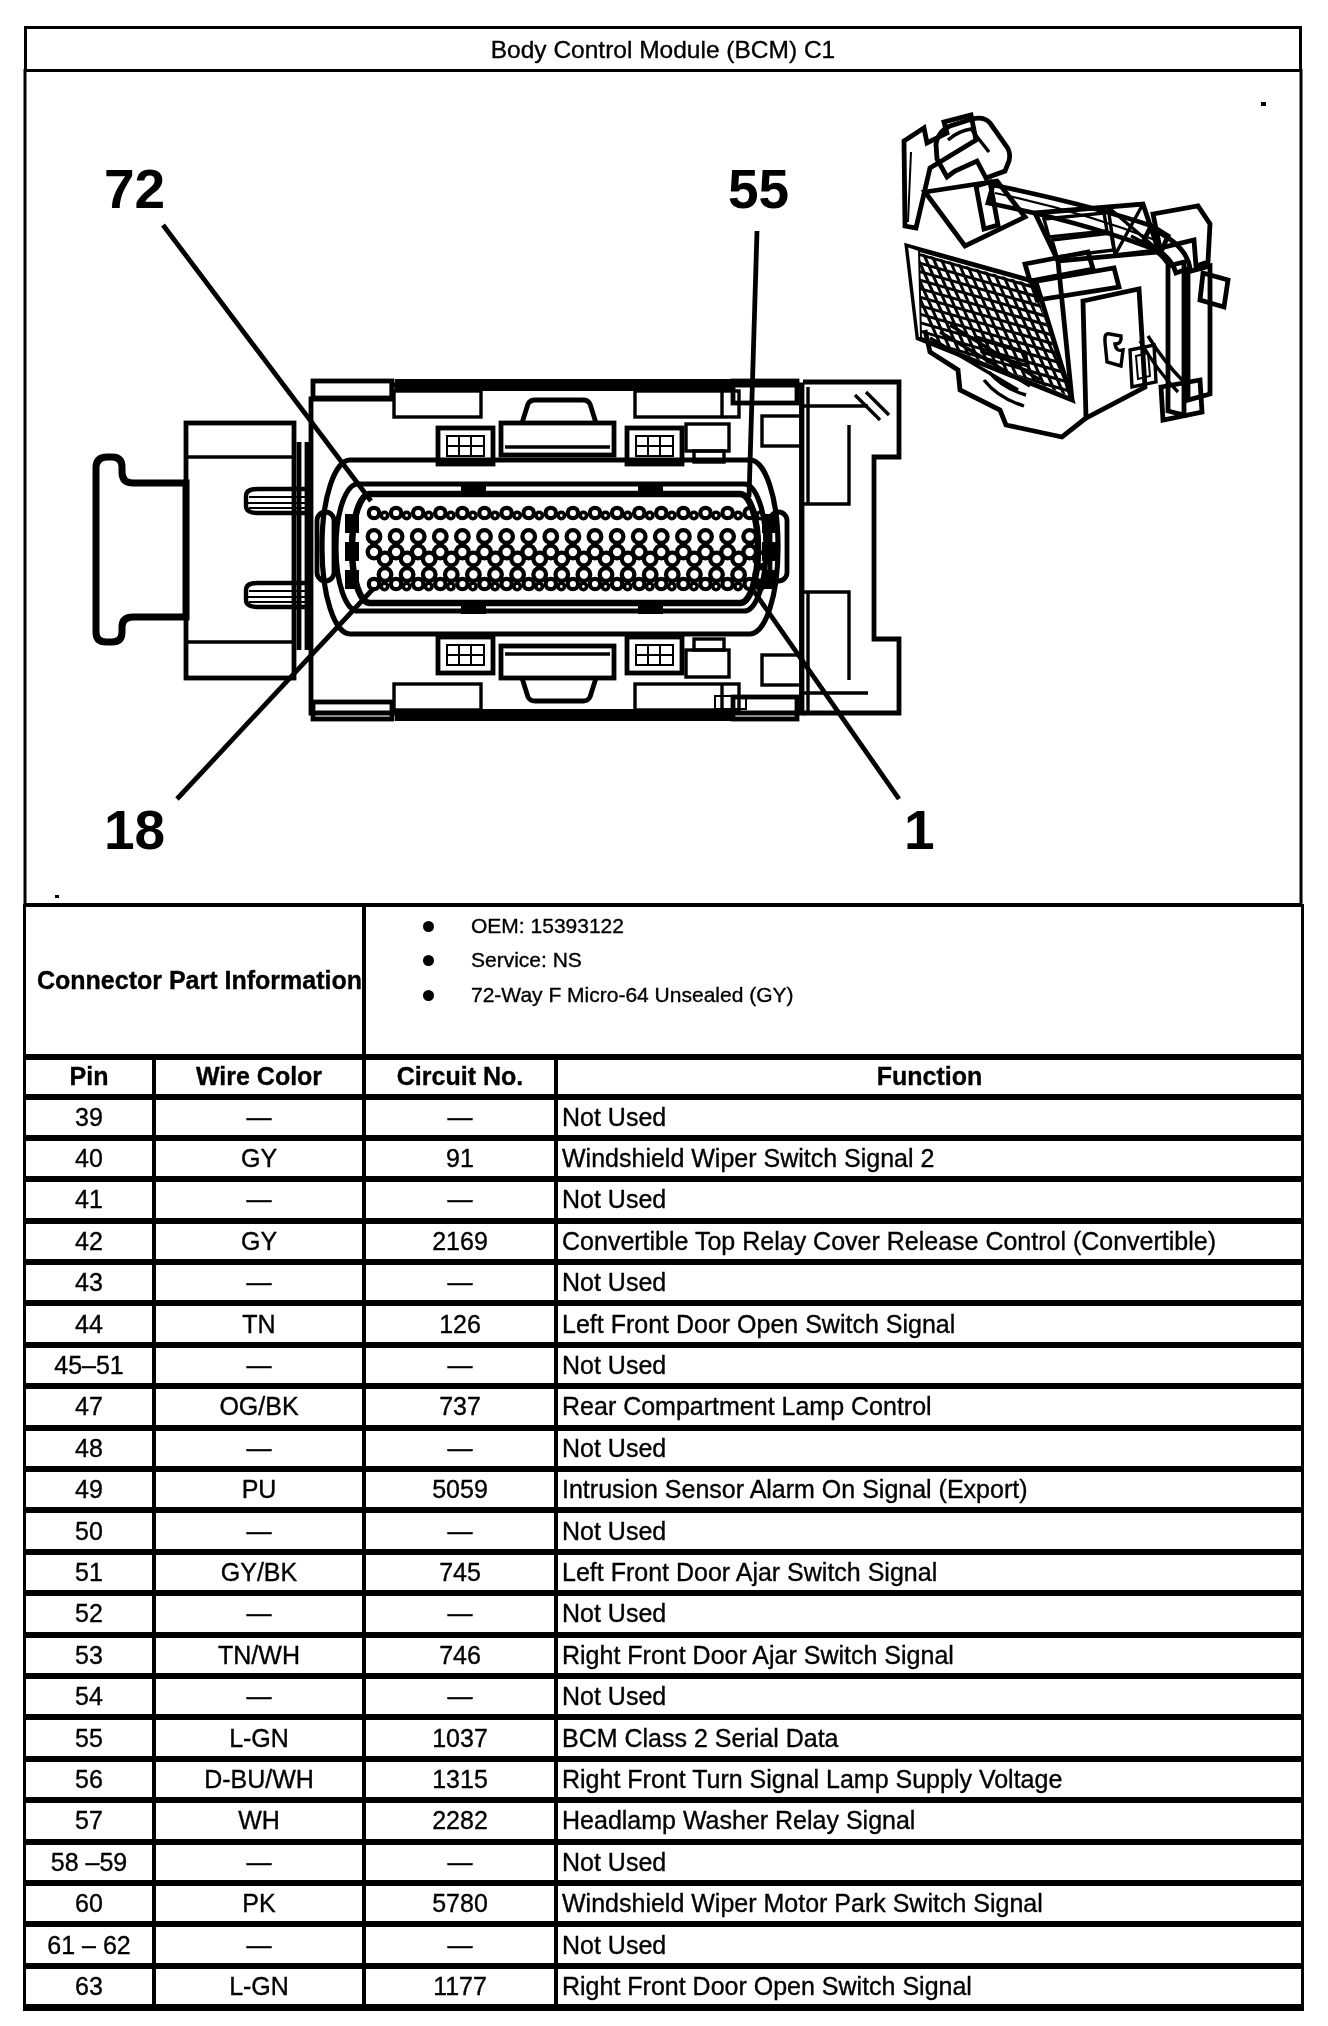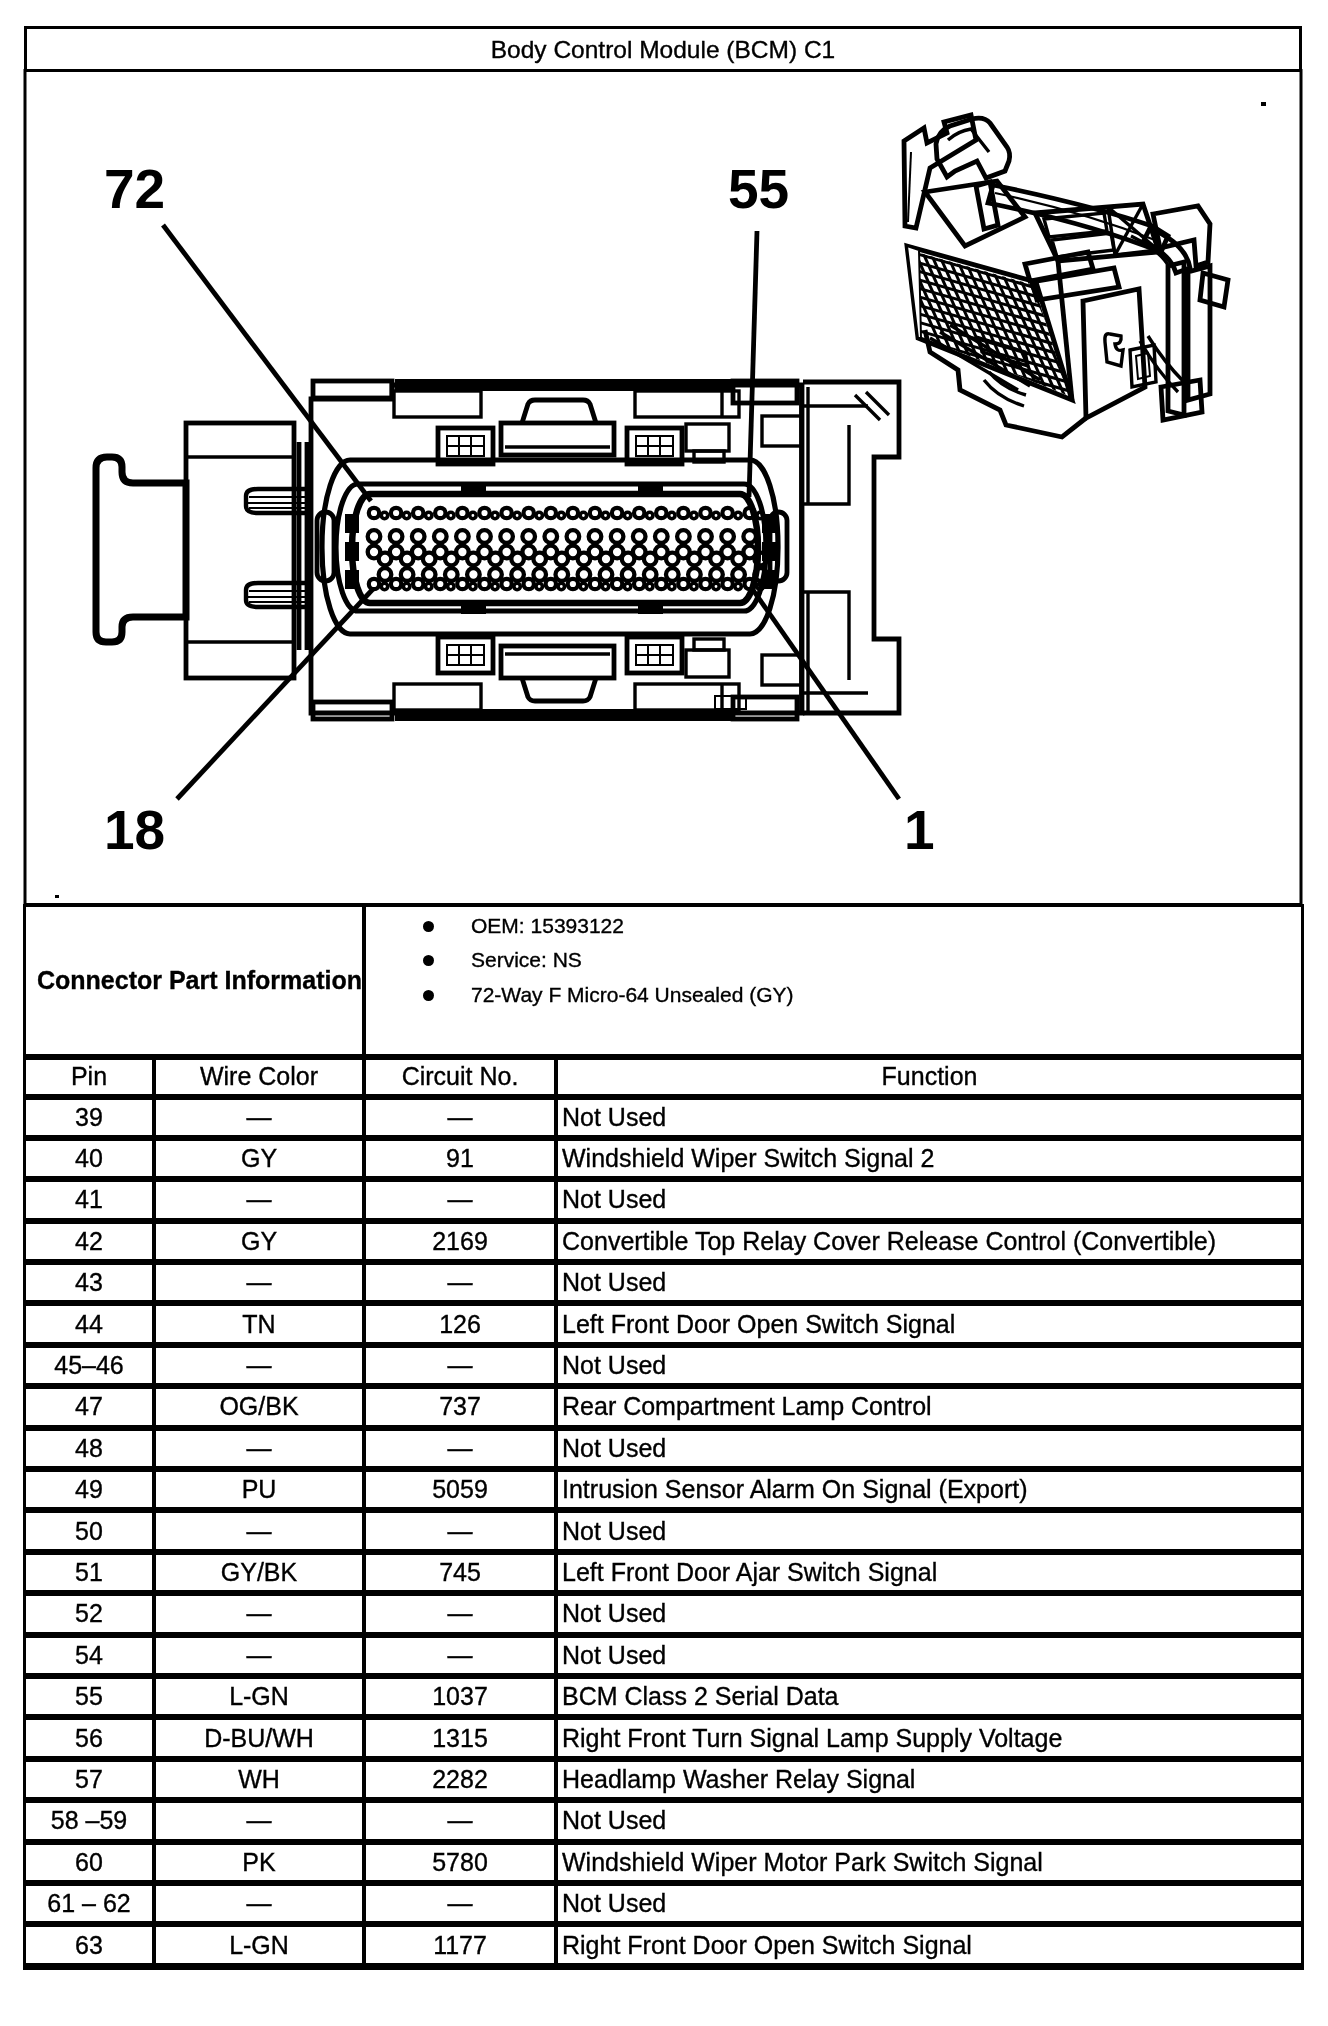--- a/index.html
+++ b/index.html
@@ -7,21 +7,21 @@
  text-align:center;font-weight:normal;font-size:24.5px;line-height:41px}
 #tbl{position:absolute;left:23px;top:904px;border-collapse:separate;border-spacing:0;table-layout:fixed;width:1281px;
  border-left:1px solid #000;border-right:1px solid #000}
 #tbl td{border:3px solid #000;border-left-width:2px;border-right-width:2px;box-sizing:border-box;
  vertical-align:middle;padding:0;font-size:25px;overflow:hidden}
 #tbl tr:last-child td{border-bottom-width:7px;height:45.4px}
 .pi1{font-weight:bold;font-size:24.8px;text-align:right;height:153px}
 .pi2{vertical-align:top !important;padding-top:2px !important}
 .b{position:relative;padding-left:105px;font-size:21px;line-height:34.3px;text-align:left}
 .b::before{content:"";position:absolute;left:57px;top:12px;width:11px;height:11px;border-radius:50%;background:#000}
-.hd td{font-weight:normal;font-size:24.8px;height:39.5px}
+.hd td{font-weight:bold;font-size:24.8px;height:39.5px}
 .dr td{height:41.4px}
 .c{text-align:center}
 .f{text-align:left;padding-left:4px !important}
 </style></head>
 <body>
 <svg width="1328" height="2026" viewBox="0 0 1328 2026" style="position:absolute;left:0;top:0">
 <style>.s2{stroke:#000;stroke-width:2;fill:none}.s3{stroke:#000;stroke-width:3.4;fill:none}.s4{stroke:#000;stroke-width:4.8;fill:none}.s5{stroke:#000;stroke-width:5;fill:none}.s6{stroke:#000;stroke-width:6;fill:none}.pr{stroke:#000;stroke-width:4.3;fill:none}.lbl{font-family:"Liberation Sans",sans-serif;font-weight:bold;font-size:55px;fill:#000}</style>
 <rect x="25" y="70.5" width="1276" height="834" fill="none" stroke="#000" stroke-width="3"></rect>
 <path d="M 96,632 L 96,468 Q 96,457 107,457 L 112,457 Q 122,457 122,467 L 122,472 Q 122,483 133,483 L 186,483 L 186,617 L 133,617 Q 122,617 122,627 L 122,632 Q 122,642 112,642 L 106,642 Q 96,642 96,632 Z" style="stroke:#000;stroke-width:7;fill:none"></path>
 <rect x="186" y="423" width="108" height="255" class="s4"></rect>
@@ -402,21 +402,21 @@
         <td class="c">—</td>
         <td class="f">Not Used</td>
       </tr>
 <tr class="dr">
         <td class="c">44</td>
         <td class="c">TN</td>
         <td class="c">126</td>
         <td class="f">Left Front Door Open Switch Signal</td>
       </tr>
 <tr class="dr">
-        <td class="c">45–46</td>
+        <td class="c">45–51</td>
         <td class="c">—</td>
         <td class="c">—</td>
         <td class="f">Not Used</td>
       </tr>
 <tr class="dr">
         <td class="c">47</td>
         <td class="c">OG/BK</td>
         <td class="c">737</td>
         <td class="f">Rear Compartment Lamp Control</td>
       </tr>
@@ -444,20 +444,26 @@
         <td class="c">745</td>
         <td class="f">Left Front Door Ajar Switch Signal</td>
       </tr>
 <tr class="dr">
         <td class="c">52</td>
         <td class="c">—</td>
         <td class="c">—</td>
         <td class="f">Not Used</td>
       </tr>
 <tr class="dr">
+        <td class="c">53</td>
+        <td class="c">TN/WH</td>
+        <td class="c">746</td>
+        <td class="f">Right Front Door Ajar Switch Signal</td>
+      </tr>
+<tr class="dr">
         <td class="c">54</td>
         <td class="c">—</td>
         <td class="c">—</td>
         <td class="f">Not Used</td>
       </tr>
 <tr class="dr">
         <td class="c">55</td>
         <td class="c">L-GN</td>
         <td class="c">1037</td>
         <td class="f">BCM Class 2 Serial Data</td>

